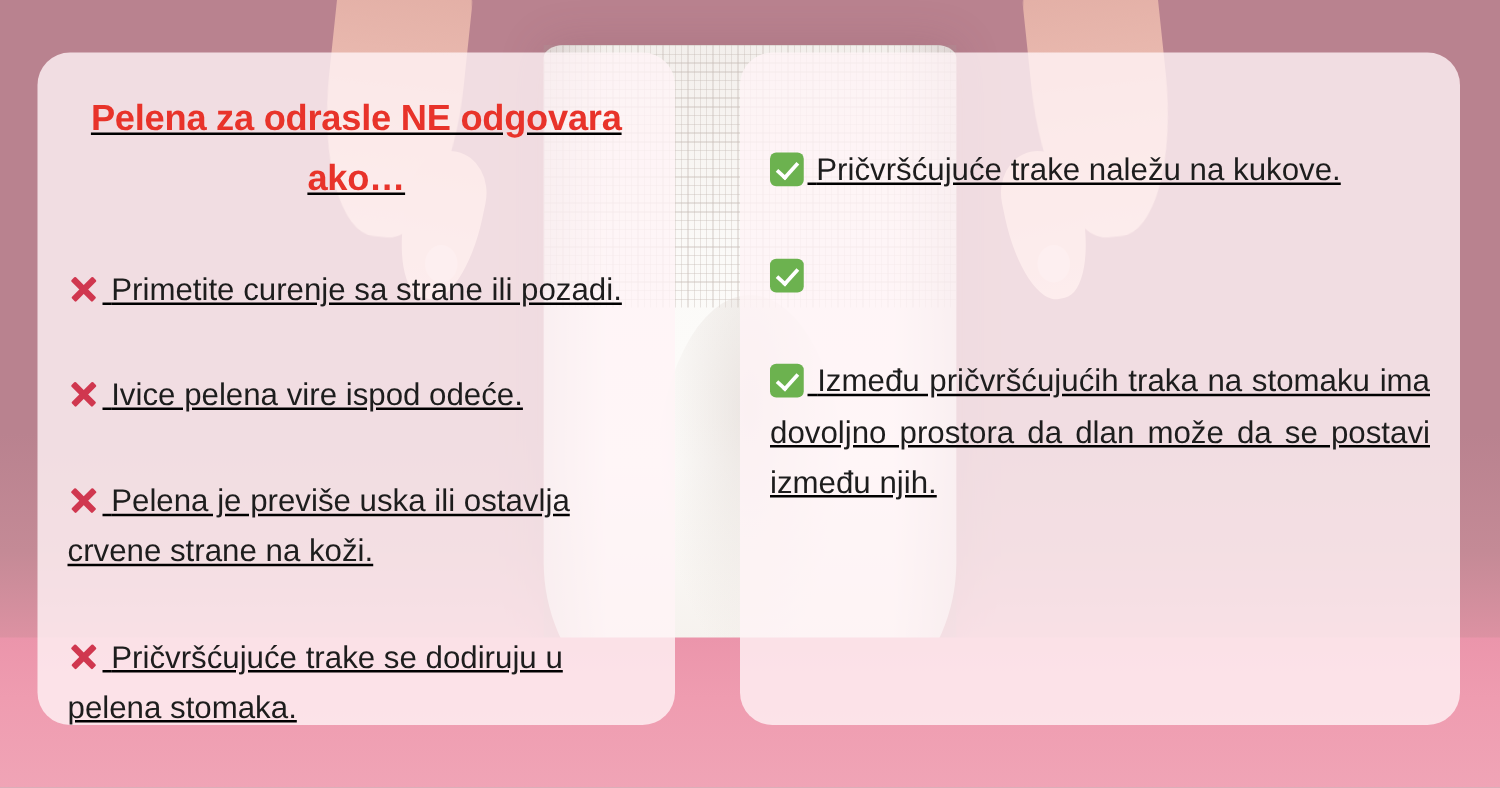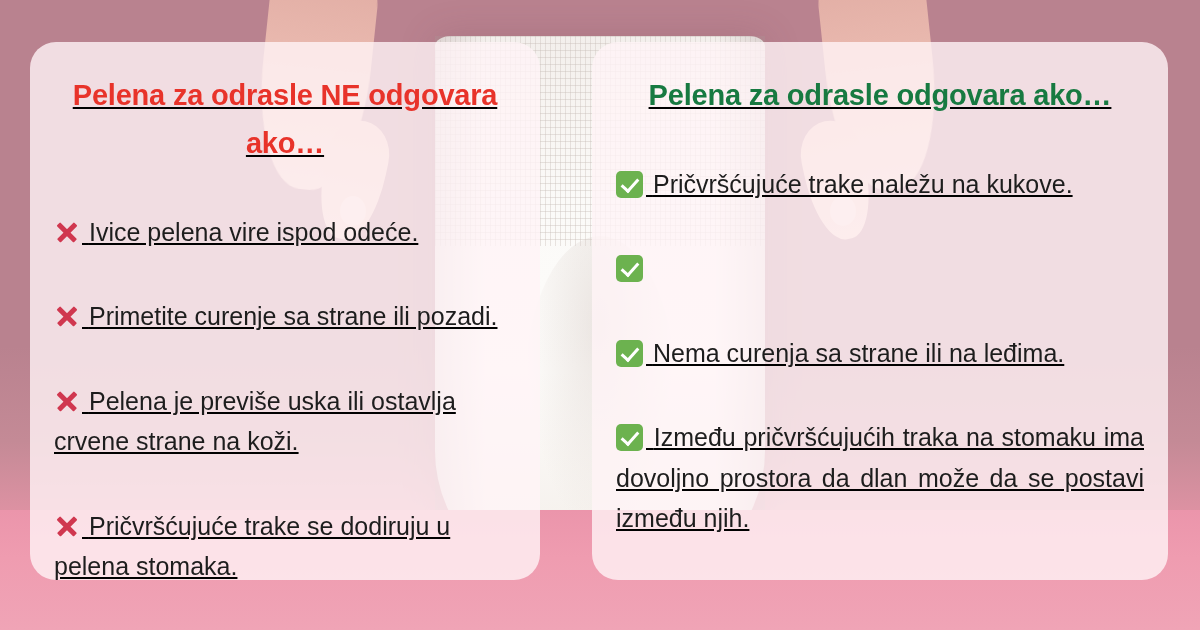--- a/index.html
+++ b/index.html
@@ -207,51 +207,46 @@
     <div class="nail nail-r"></div>
     <div class="photo-floor"></div>
   </div>
 
   <div class="card card-left">
     <div class="card-title title-red">Pelena za odrasle NE odgovara ako…</div>
 
     <ul class="list list-left">
       <li class="item">
         <span class="x-mark"></span>
+        <span>Primetite curenje sa strane ili pozadi.</span>
+      </li>
+      <li class="item">
+        <span class="x-mark"></span>
         <span>Ivice pelena vire ispod odeće.</span>
-      </li>
-      <li class="item">
-        <span class="x-mark"></span>
-        <span>Primetite curenje sa strane ili pozadi.</span>
       </li>
       <li class="item">
         <span class="x-mark"></span>
         <span>Pelena je previše uska ili ostavlja crvene strane na koži.</span>
       </li>
       <li class="item">
         <span class="x-mark"></span>
         <span>Pričvršćujuće trake se dodiruju u pelena stomaka.</span>
       </li>
     </ul>
   </div>
 
   <div class="card card-right">
-    <div class="card-title title-green">Pelena za odrasle odgovara ako…</div>
 
     <ul class="list list-right">
       <li class="item">
         <span class="check-mark"></span>
         <span>Pričvršćujuće trake naležu na kukove.</span>
       </li>
       <li class="item">
         <span class="check-mark"></span>
-      </li>
-      <li class="item">
-        <span class="check-mark"></span>
-        <span>Nema curenja sa strane ili na leđima.</span>
       </li>
       <li class="item item-just">
         <span class="check-mark"></span>
         <span class="nbsp-gap">Između pričvršćujućih traka na stomaku ima dovoljno prostora da dlan može da se postavi između njih.</span>
       </li>
     </ul>
   </div>
 
 </div>
 

